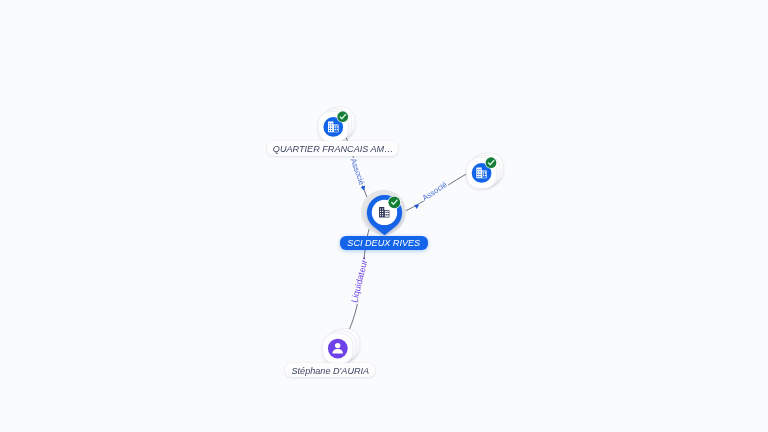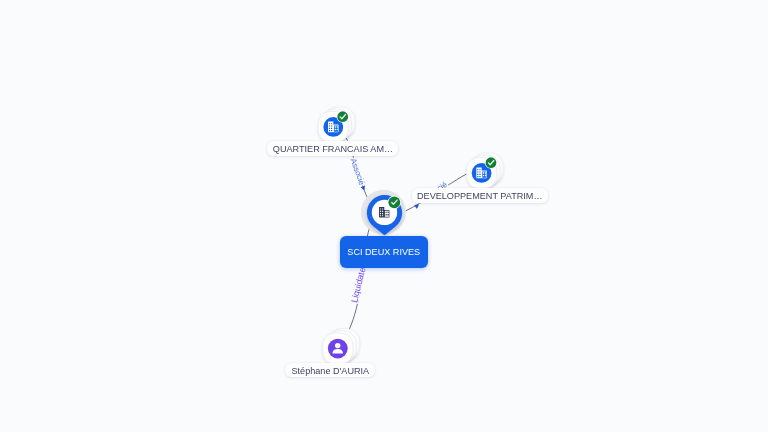--- a/index.html
+++ b/index.html
@@ -4,21 +4,21 @@
 <style>
   html,body{margin:0;padding:0;}
   body{width:768px;height:432px;background:#fafbfd;overflow:hidden;
        font-family:"Liberation Sans", sans-serif;}
   #graph{position:absolute;left:0;top:0;width:768px;height:432px;
          background:#fafbfd;}
   .layer{position:absolute;left:0;top:0;width:768px;height:432px;}
   .nlabel{position:absolute;box-sizing:border-box;display:flex;align-items:center;
     justify-content:center;white-space:nowrap;border-radius:6px;
     background:#fdfdfe;color:#3d4663;
-    box-shadow:0 1px 3px rgba(40,50,80,.10), 0 0 0 .5px rgba(60,70,100,.05);}
+    box-shadow:0 1px 3px rgba(40,50,80,.10), 0 0 0 .5px rgba(60,70,100,.05);font-style:italic;}
   .nlabel > span{font-size:9.7px;display:inline-block;transform:scaleX(0.94);
     transform-origin:center;white-space:nowrap;}
   .nlabel.sel{background:#1364e8;color:#fff;box-shadow:0 1px 4px rgba(19,100,232,.35);}
 </style>
 </head>
 <body>
 
 <div id="graph">
   <svg class="layer" id="edges" width="768" height="432">
       <path d="M333.3,126.9 C353,117 360,221 384.5,212.2" stroke="#5b6070" stroke-width="0.9" fill="none" stroke-linecap="round"></path>
@@ -104,23 +104,20 @@
         <g>
           <circle cx="337.7" cy="345.6" r="2.72" fill="#ffffff"></circle>
           <path fill="#ffffff" d="M332.5,353.5 v-0.35 c0,-2.75 2.33,-4.25 5.2,-4.25 c2.87,0 5.2,1.5 5.2,4.25 V353.5 Z"></path>
         </g>
       </g>
     </svg>
     <div class="layer" id="nodes">
       <div class="nlabel" style="left: 267.3px; top: 141.3px; width: 130.7px; height: 14.7px;">
         <span>QUARTIER FRANCAIS AM…</span>
       </div>
-      <div class="nlabel" style="left: 412.1px; top: 188px; width: 136.1px; height: 14.7px;">
-        <span>DEVELOPPEMENT PATRIM…</span>
-      </div>
-      <div class="nlabel sel" style="left: 340.2px; top: 235.8px; width: 87.8px; height: 32px;">
+      <div class="nlabel sel" style="left: 340.2px; top: 235.8px; width: 87.8px; height: 14px;">
         <span>SCI DEUX RIVES</span>
       </div>
       <div class="nlabel" style="left: 285px; top: 362.8px; width: 89.7px; height: 14.7px;">
         <span>Stéphane D'AURIA</span>
       </div>
     </div>
 </div>
 
 </body></html>

